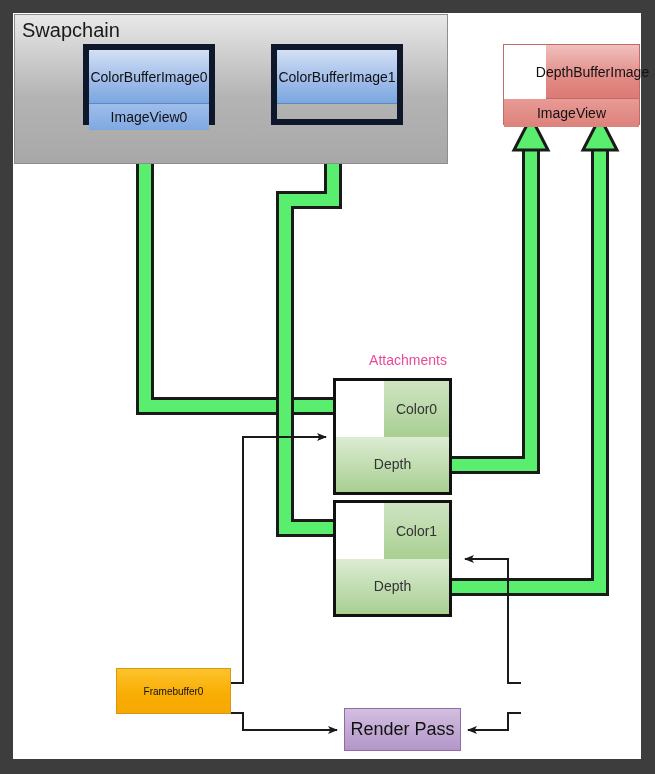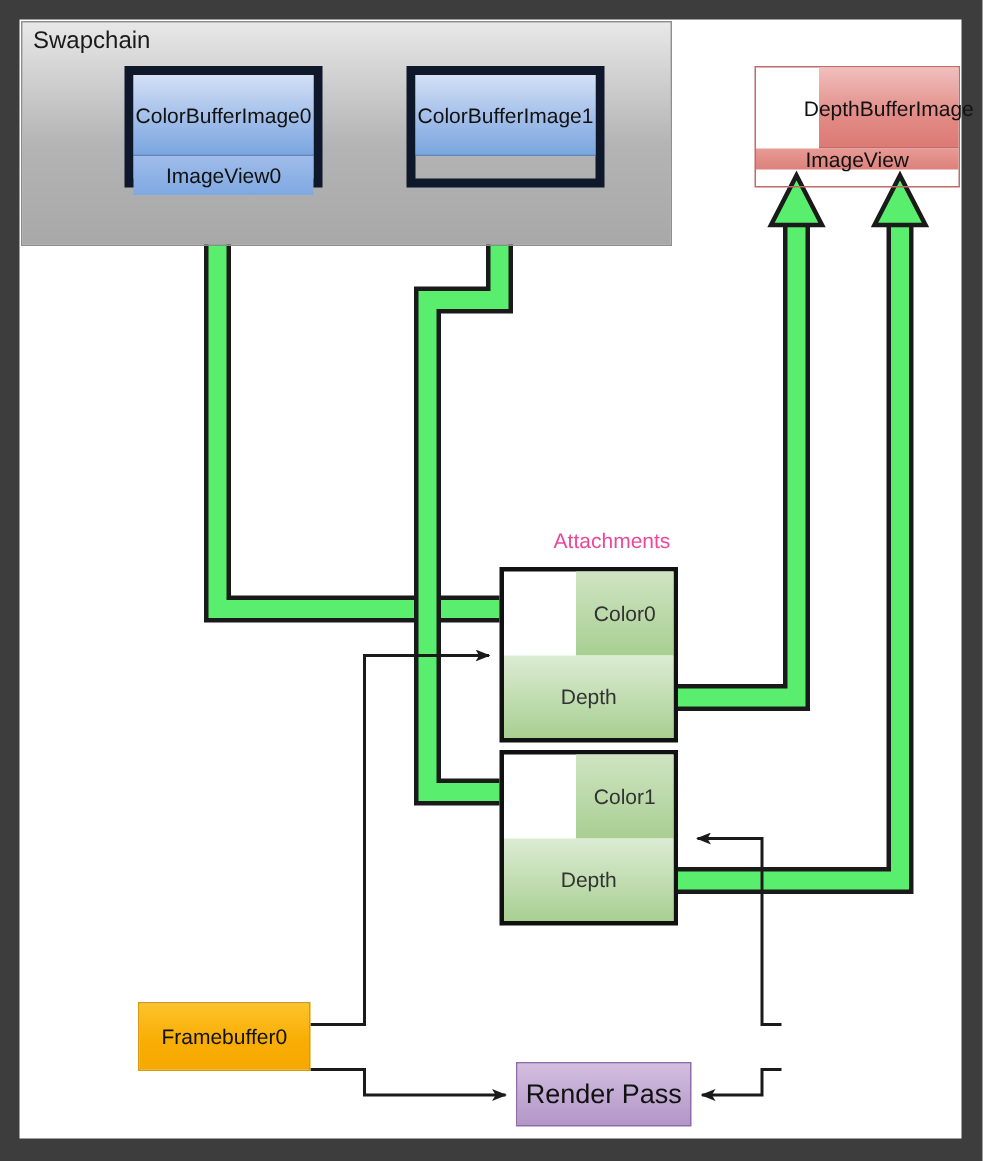--- a/index.html
+++ b/index.html
@@ -20,21 +20,21 @@
   .node{position:absolute;box-sizing:border-box;}
 
   
   #swapchain{
     left:1px;top:1px;width:434px;height:150px;
     background:linear-gradient(to bottom,#e8e8e8 0%,#b4b4b4 55%,#a8a8a8 100%);
     border:1px solid #8e8e8e;
   }
   #swapchain .sc-title{
     position:absolute;left:7px;top:4px;
-    font-size:16px;color:#1a1a1a;
+    font-size:20px;color:#1a1a1a;
   }
 
   
   .imgbox{border:6px solid #0f172a;box-sizing:border-box;}
   .imgbox .top{
     height:54px;
     background:linear-gradient(to bottom,#d3e0f5 0%,#9dbbe8 60%,#7aa7e0 100%);
     display:flex;align-items:center;justify-content:center;
     font-size:14px;color:#111;
     border-bottom:1px solid #5f87c4;
@@ -53,21 +53,21 @@
   
   #dbi{left:490px;top:31px;width:137px;height:81px;border:1px solid #c06a6a;}
   #dbi .top{
     height:54px;
     background:linear-gradient(to bottom,#f0c0bd 0%,#e28b86 60%,#dc7a74 100%);
     display:flex;align-items:center;justify-content:center;
     font-size:14px;color:#111;
     border-bottom:1px solid #c06a6a;box-sizing:border-box;margin-left:42px;
   }
   #dbi .bot{
-    height:14px;
+    height:28px;
     background:linear-gradient(to bottom,#e89a95 0%,#dd817b 100%);
     display:flex;align-items:center;justify-content:center;
     font-size:14px;color:#111;box-sizing:border-box;
   }
 
   
   #attach-label{
     left:340px;top:339px;width:110px;
     text-align:center;font-size:14px;color:#ec4899;
   }
@@ -83,21 +83,21 @@
   .attbox .hdepth{background:linear-gradient(to bottom,#dcecd3 0%,#a8cf92 100%);}
   #att0{left:320px;top:365px;}
   #att1{left:320px;top:487px;}
 
   
   .fb{
     height:46px;width:115px;
     border:1px solid #d49a12;
     background:linear-gradient(to bottom,#fdc32c 0%,#f9ae05 55%,#f6a800 100%);
     display:flex;align-items:center;justify-content:center;
-    font-size:14px;color:#111;box-sizing:border-box;
+    font-size:10px;color:#111;box-sizing:border-box;margin-left:24px;
   }
   #fb0{left:79px;top:655px;}
   #fb1{left:508px;top:655px;}
 
   
   #rp{
     left:331px;top:695px;width:117px;height:43px;
     border:1px solid #8f6ca8;
     background:linear-gradient(to bottom,#d3bfe0 0%,#b296c8 100%);
     display:flex;align-items:center;justify-content:center;

